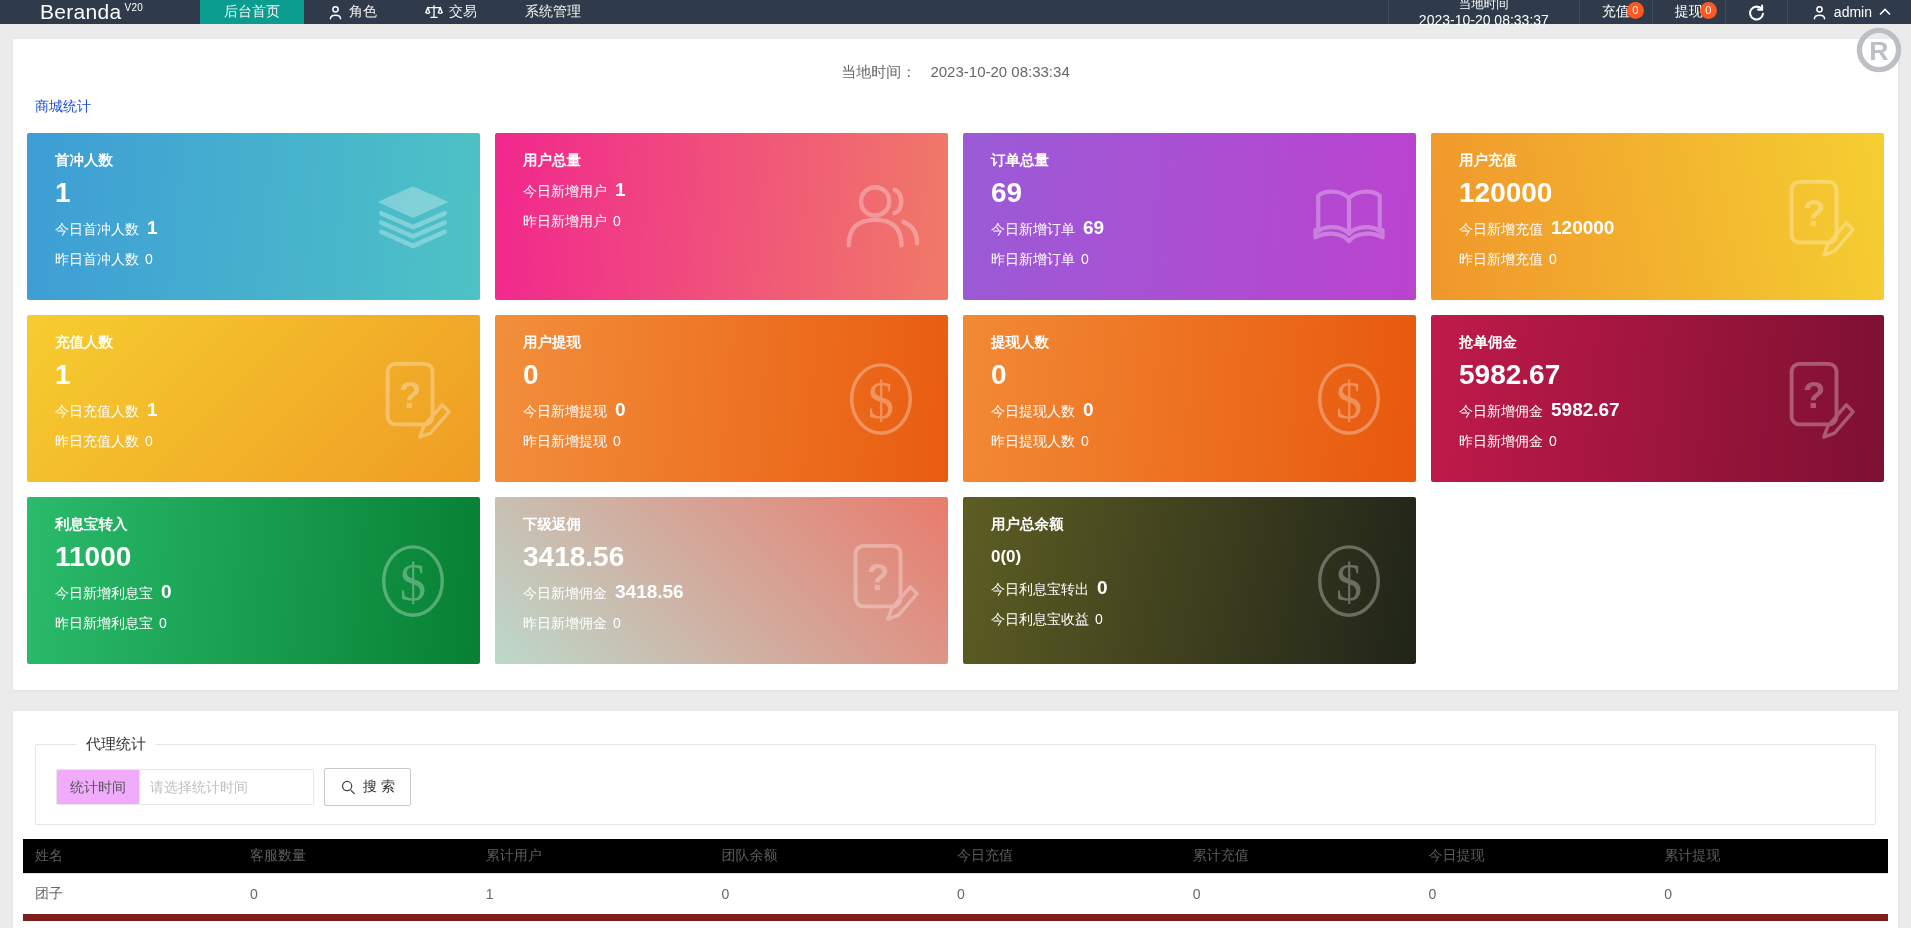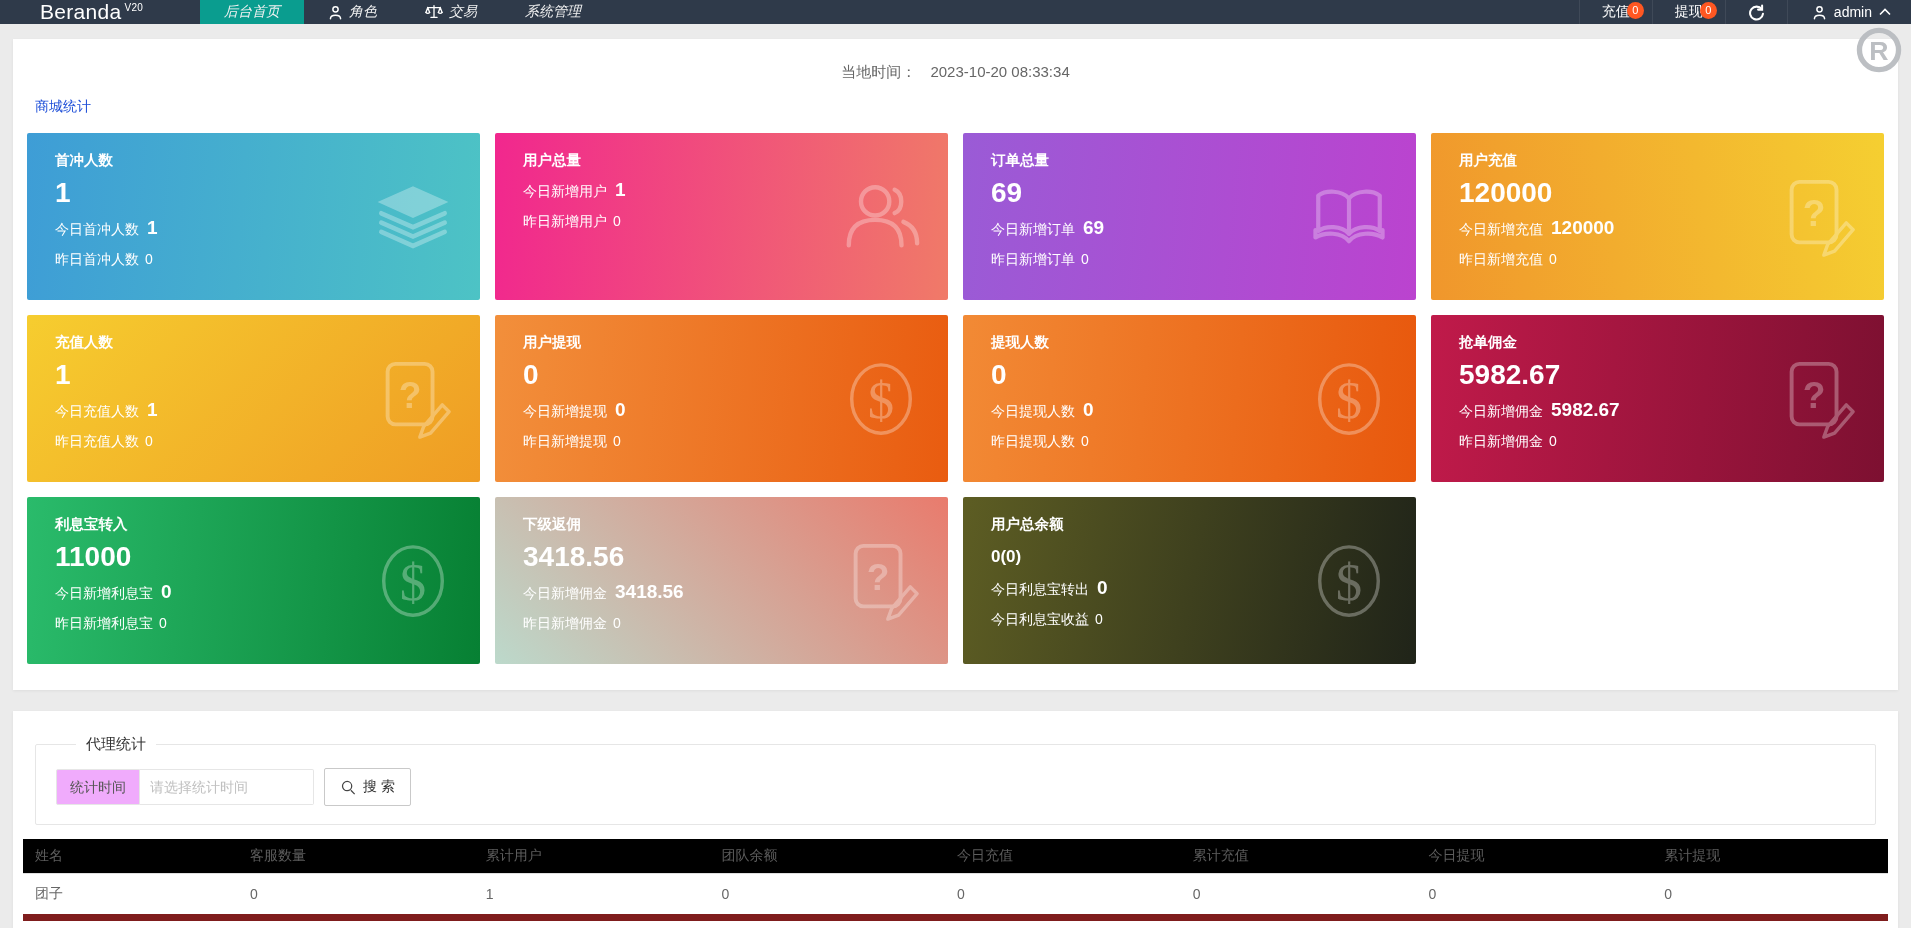--- a/index.html
+++ b/index.html
@@ -4,21 +4,21 @@
 <style>
   * { margin:0; padding:0; box-sizing:border-box; }
   html,body { width:1911px; height:928px; overflow:hidden; background:#ebebeb;
     font-family:"Liberation Sans","DejaVu Sans",sans-serif; }
 
   
   .navbar { height:24px; background:#2f3a4a; display:flex; align-items:stretch; color:#fff; position:relative; z-index:5; }
   .logo { width:200px; padding-left:40px; display:flex; align-items:center; font-size:21px; color:#fff; letter-spacing:.3px; }
   .logo sup { font-size:10px; margin-left:3px; transform:translateY(-5px); }
   .nav-menu { display:flex; align-items:stretch; }
-  .nav-item { display:flex; align-items:center; gap:6px; padding:4px 24px; font-size:14px; color:#f2f2f2; cursor:pointer;font-style:italic; }
+  .nav-item { display:flex; align-items:center; gap:6px; padding:4px 24px; font-size:14px; color:#f2f2f2; cursor:pointer; }
   .nav-item.active { background:#0a9d8f; }
   .nav-ico { display:flex; align-items:center; }
   .nav-right { margin-left:auto; display:flex; align-items:stretch; }
   .nav-cell { display:flex; align-items:center; padding:0 22px; border-left:1px solid rgba(255,255,255,.08); position:relative; font-size:14px; }
   .time-cell { flex-direction:column; justify-content:center; text-align:center; padding:0 30px; }
   .time-cell .t-label { font-size:12.5px; line-height:16px; }
   .time-cell .t-value { font-size:14px; line-height:17px; }
   .badge { position:absolute; top:2px; right:8px; min-width:17px; height:17px; border-radius:9px; background:#ff5722;
     color:#fff; font-size:11px; line-height:17px; text-align:center; padding:0 4px; }
   .admin-cell { gap:7px; padding:0 20px 0 24px; }
@@ -95,20 +95,24 @@
           </svg>
         </span>
         <span>交易</span>
       </div>
       <div class="nav-item">
         <span>系统管理</span>
       </div>
     </nav>
 
   <div class="nav-right">
+    <div class="nav-cell time-cell">
+      <span class="t-label">当地时间</span>
+      <span class="t-value">2023-10-20 08:33:37</span>
+    </div>
     <div class="nav-cell">
       <span>充值</span>
       <span class="badge">0</span>
     </div>
     <div class="nav-cell">
       <span>提现</span>
       <span class="badge">0</span>
     </div>
     <div class="nav-cell">
       <span class="nav-ico">

